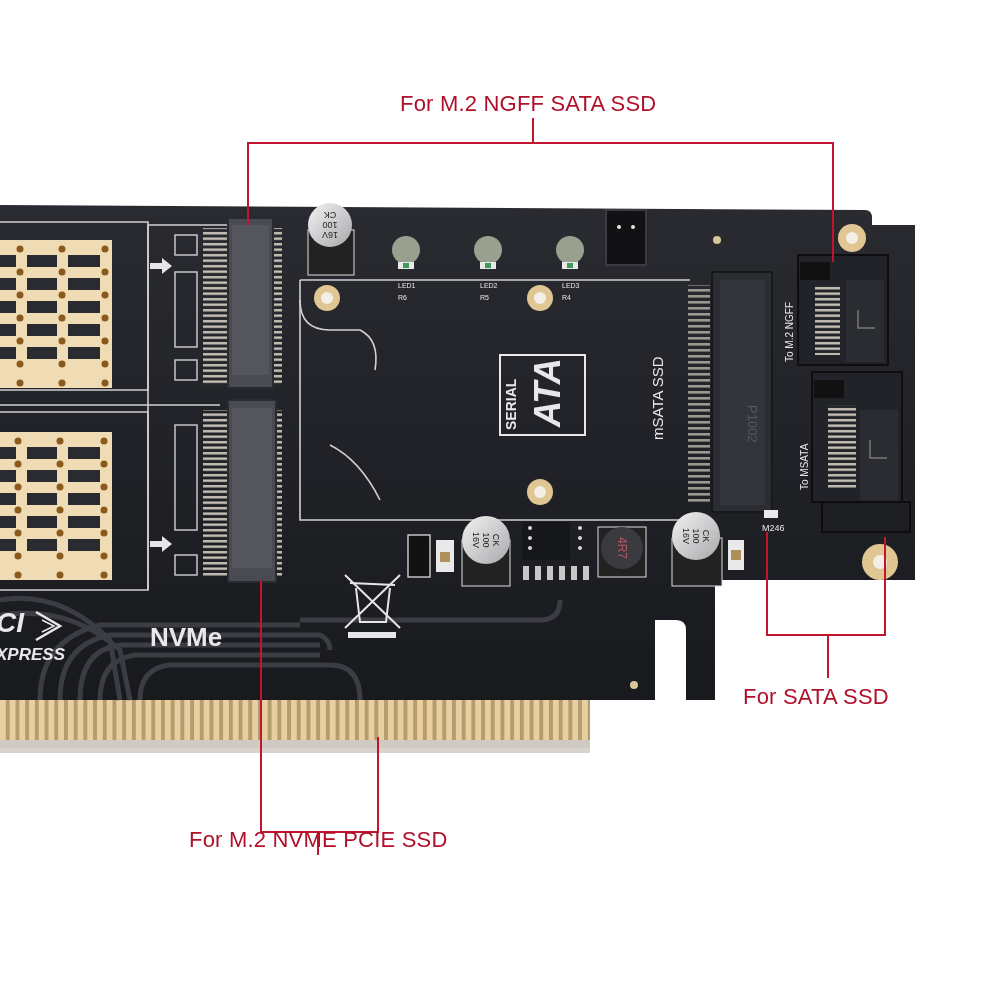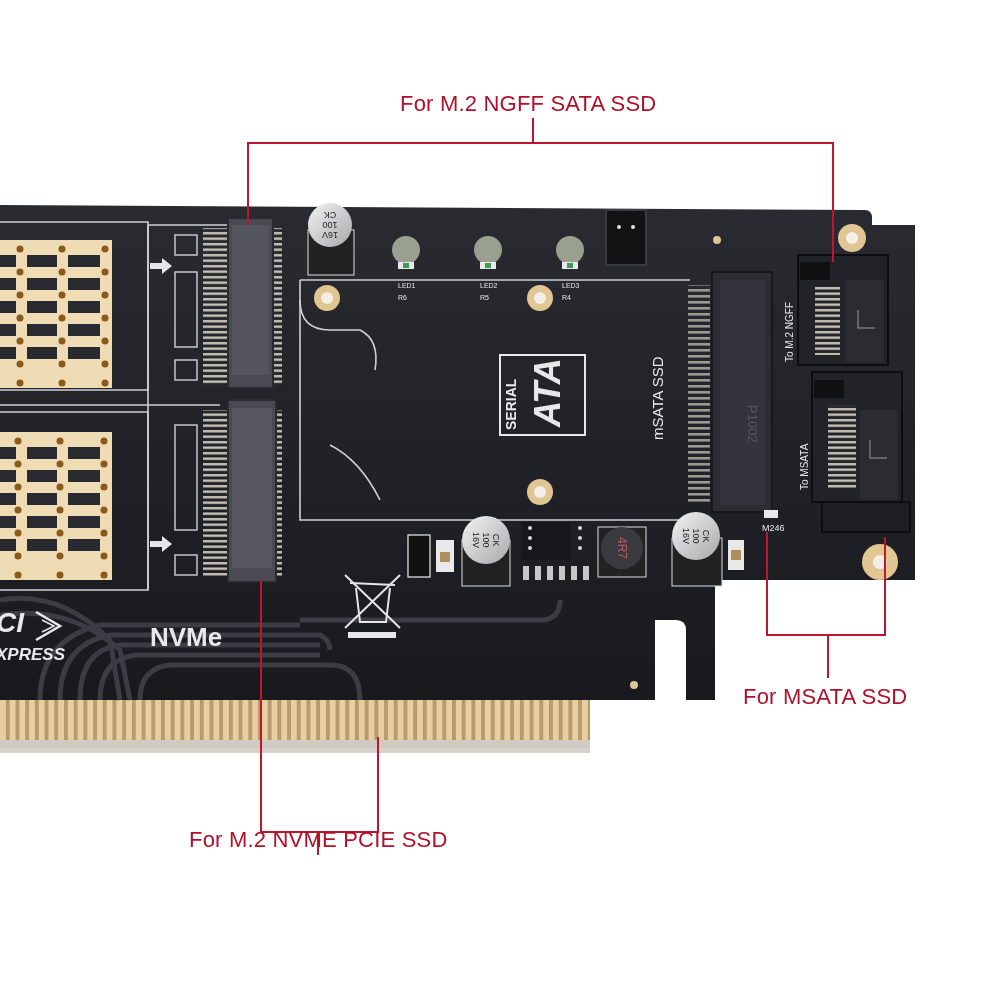--- a/index.html
+++ b/index.html
@@ -348,14 +348,14 @@
 
     <path d="M767 532 L767 635 L885 635 L885 537"></path>
     <line x1="828" y1="635" x2="828" y2="678"></line>
 
     <path d="M261 580 L261 832 L378 832 L378 737"></path>
     <line x1="318" y1="832" x2="318" y2="855"></line>
   </g>
 </svg>
 
 <div class="callout" style="left:385px; top:91px;margin-left:15px;">For M.2 NGFF SATA SSD</div>
-<div class="callout" style="left:743px; top:684px;">For MSATA SSD</div>
+<div class="callout" style="left:743px; top:684px;">For SATA SSD</div>
 <div class="callout" style="left:189px; top:827px;">For M.2 NVME PCIE SSD</div>
 
 </body></html>

